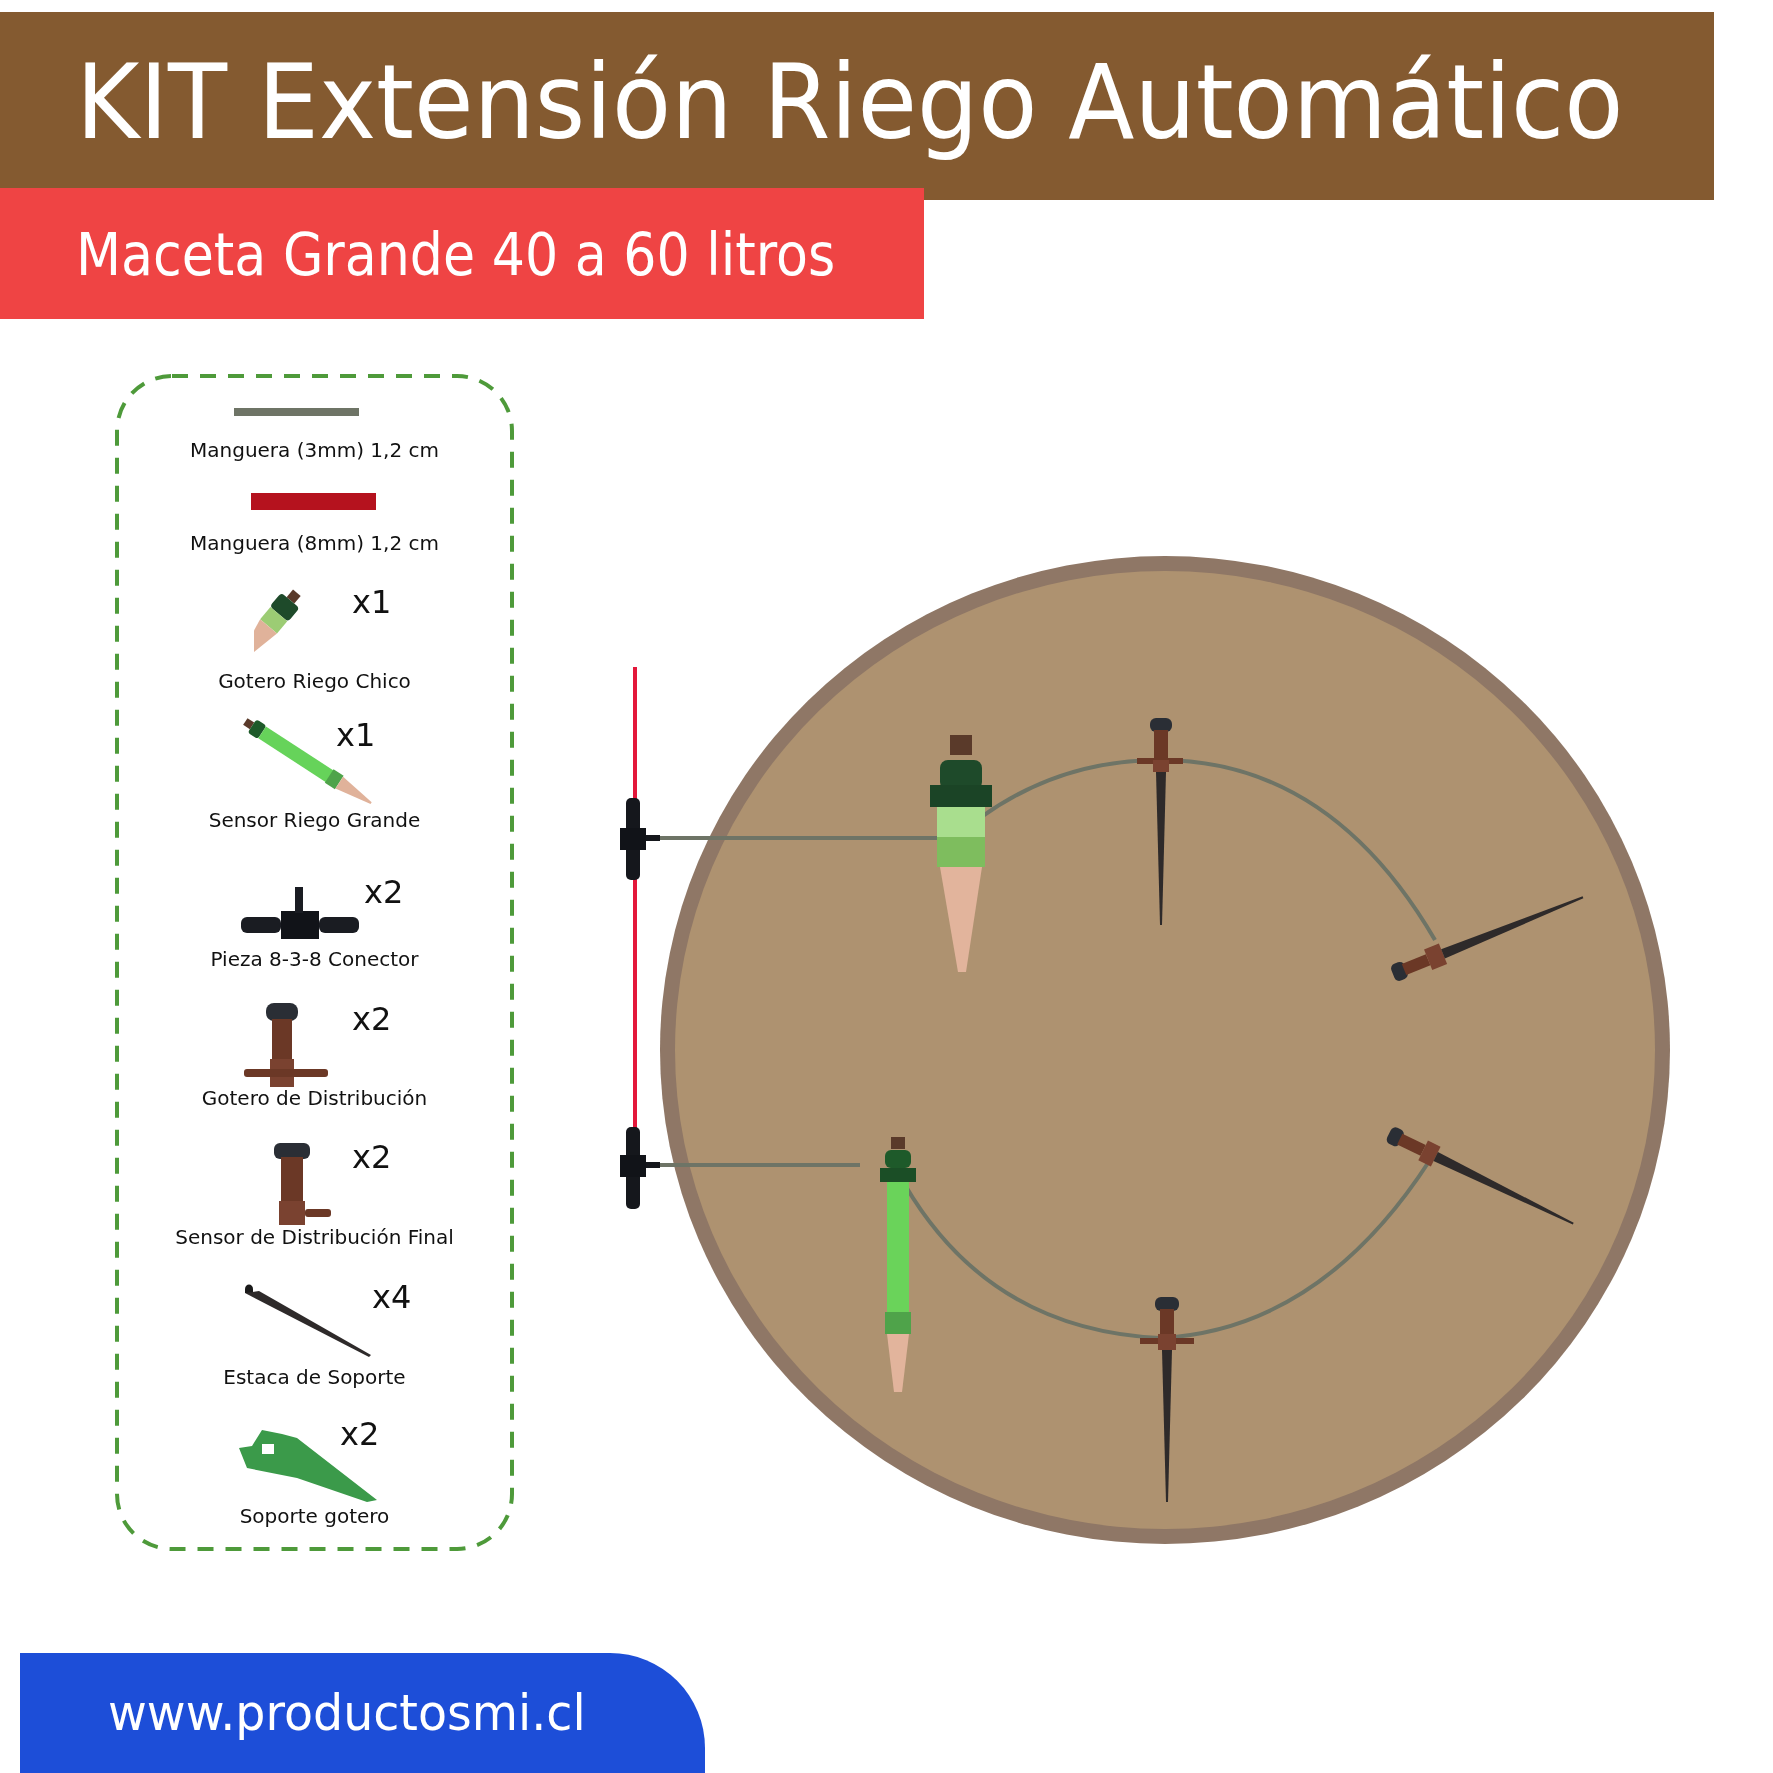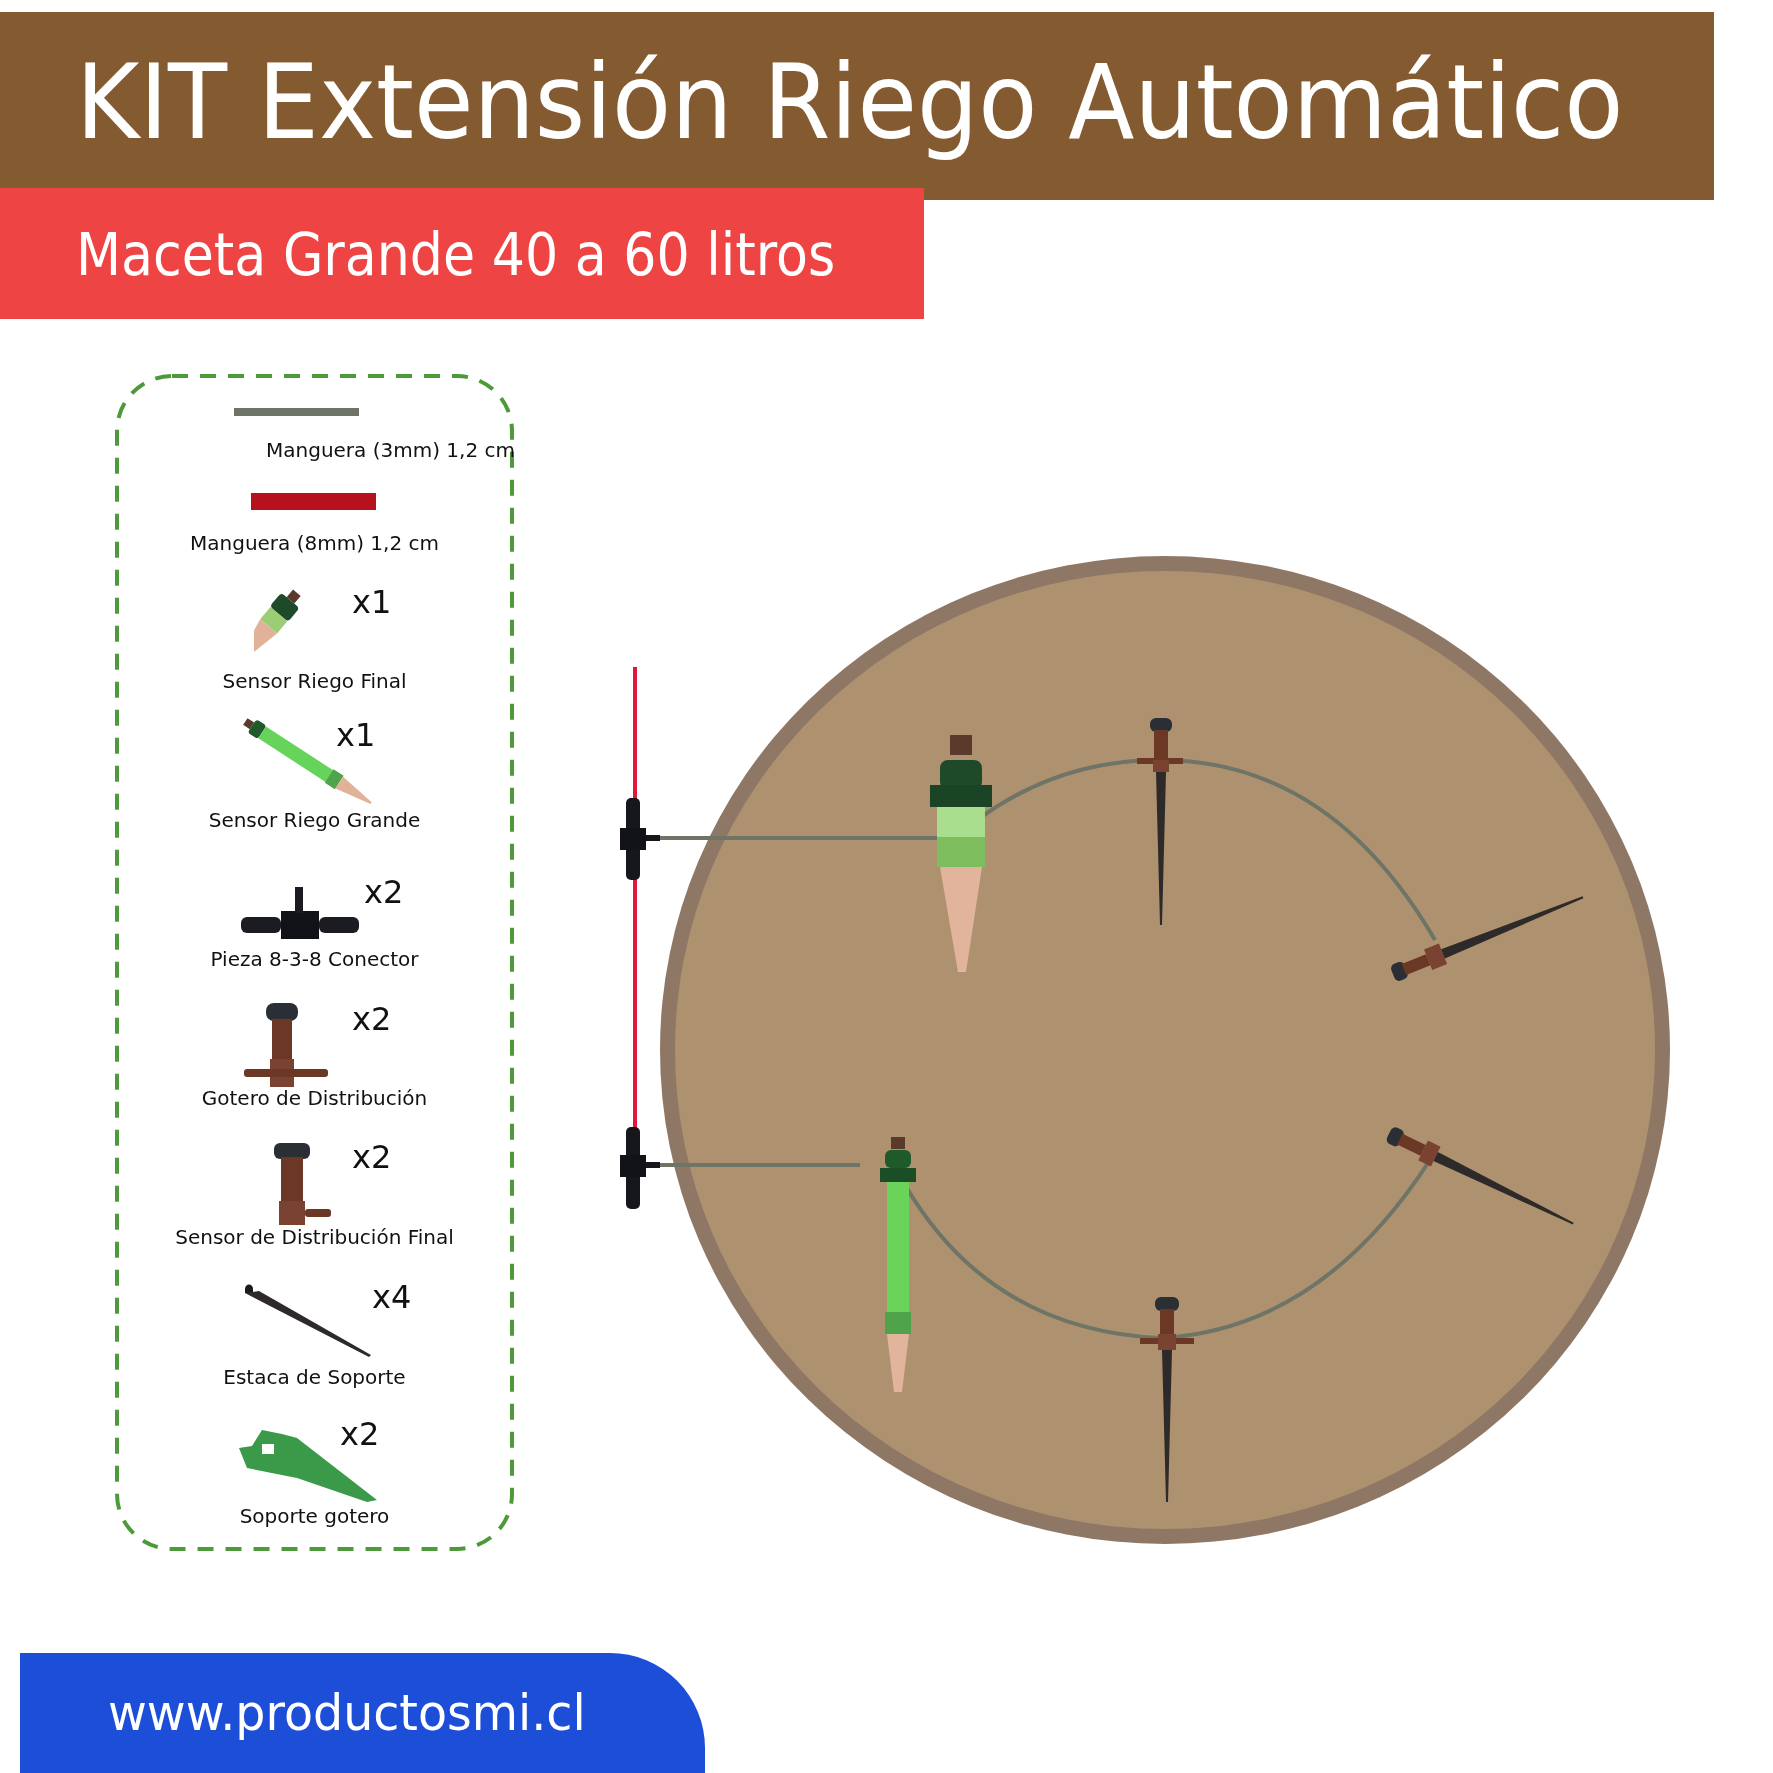--- a/index.html
+++ b/index.html
@@ -34,35 +34,35 @@
 <div class="sub">
   <div class="sub-title">Maceta Grande 40 a 60 litros</div>
 </div>
 
 <div class="kit">
   <svg class="border" width="401" height="1179">
     <rect x="3" y="3" width="395" height="1173" rx="55" ry="55" fill="none" stroke="#4E9A3A" stroke-width="4" stroke-dasharray="16 12"></rect>
   </svg>
 
   <div class="bar" style="left:120px; top:35px; width:125px; background:#6E7466;"></div>
-  <div class="kit-label" style="top:65px;text-align:right;">Manguera (3mm) 1,2 cm</div>
+  <div class="kit-label" style="top:65px;">Manguera (3mm) 1,2 cm</div>
 
   <div class="bar" style="left:137px; top:120px; width:125px; height:17px; background:#B5121E;"></div>
   <div class="kit-label" style="top:158px;">Manguera (8mm) 1,2 cm</div>
 
   <svg class="ico" style="left:140px; top:215px;" width="100" height="85">
     <g transform="rotate(40 30 20)">
       <rect x="25" y="0" width="10" height="10" fill="#5A3A2A"></rect>
       <rect x="18" y="10" width="24" height="18" rx="4" fill="#1E4A2A"></rect>
       <rect x="19" y="28" width="22" height="16" fill="#9CCC74"></rect>
       <polygon points="19,44 41,44 32,90 28,90" fill="#E0B29A"></polygon>
     </g>
   </svg>
   <div class="qty" style="left:238px; top:210px;">x1</div>
-  <div class="kit-label" style="top:296px;">Sensor Riego Final</div>
+  <div class="kit-label" style="top:296px;">Gotero Riego Chico</div>
 
   <svg class="ico" style="left:125px; top:340px;" width="180" height="100">
     <g transform="rotate(-57 20 15)">
       <rect x="14" y="0" width="8" height="8" fill="#5A3A2A"></rect>
       <rect x="10" y="8" width="16" height="12" rx="3" fill="#1E5A2A"></rect>
       <rect x="11" y="20" width="14" height="82" fill="#66D35A"></rect>
       <rect x="10" y="100" width="16" height="12" fill="#4FA34A"></rect>
       <polygon points="11,112 25,112 19,150 17,150" fill="#E0B29A"></polygon>
     </g>
   </svg>

